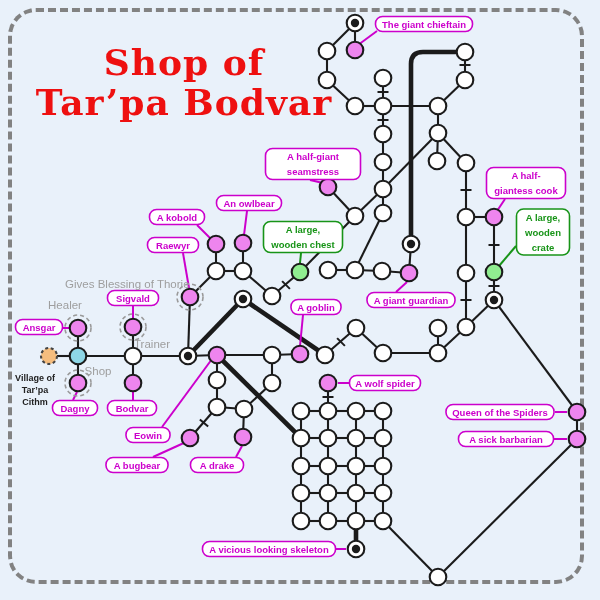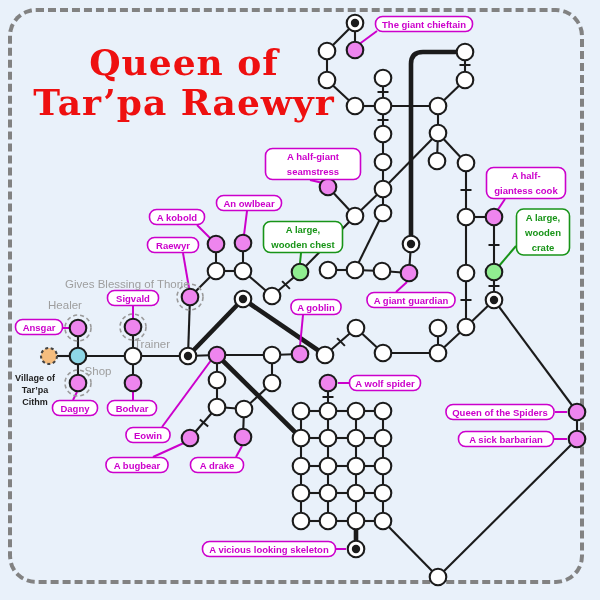--- a/index.html
+++ b/index.html
@@ -12,22 +12,22 @@
          line-height:40px;color:#ee1010;letter-spacing:1px;}
   svg{position:absolute;left:0;top:0;}
   text{font-family:"Liberation Sans",sans-serif;}
 </style>
 </head>
 <body>
 
 <div id="stage">
   <div id="frame"></div>
   <div id="title">
-    <div>Queen of</div>
-    <div>Tar’pa Raewyr</div>
+    <div>Shop of</div>
+    <div>Tar’pa Bodvar</div>
   </div>
   <svg id="mapsvg" width="600" height="600" viewBox="0 0 600 600">
       <line x1="355" y1="23" x2="355" y2="50" stroke="#1b1b1b" stroke-width="2.1"></line>
       <line x1="355" y1="23" x2="327" y2="51" stroke="#1b1b1b" stroke-width="2.1"></line>
       <line x1="327" y1="51" x2="327" y2="80" stroke="#1b1b1b" stroke-width="2.1"></line>
       <line x1="327" y1="80" x2="355" y2="106" stroke="#1b1b1b" stroke-width="2.1"></line>
       <line x1="355" y1="106" x2="383" y2="106" stroke="#1b1b1b" stroke-width="2.1"></line>
       <line x1="383" y1="106" x2="383" y2="78" stroke="#1b1b1b" stroke-width="2.1"></line>
       <line x1="383" y1="106" x2="383" y2="134" stroke="#1b1b1b" stroke-width="2.1"></line>
       <line x1="383" y1="106" x2="438" y2="106" stroke="#1b1b1b" stroke-width="2.1"></line>

